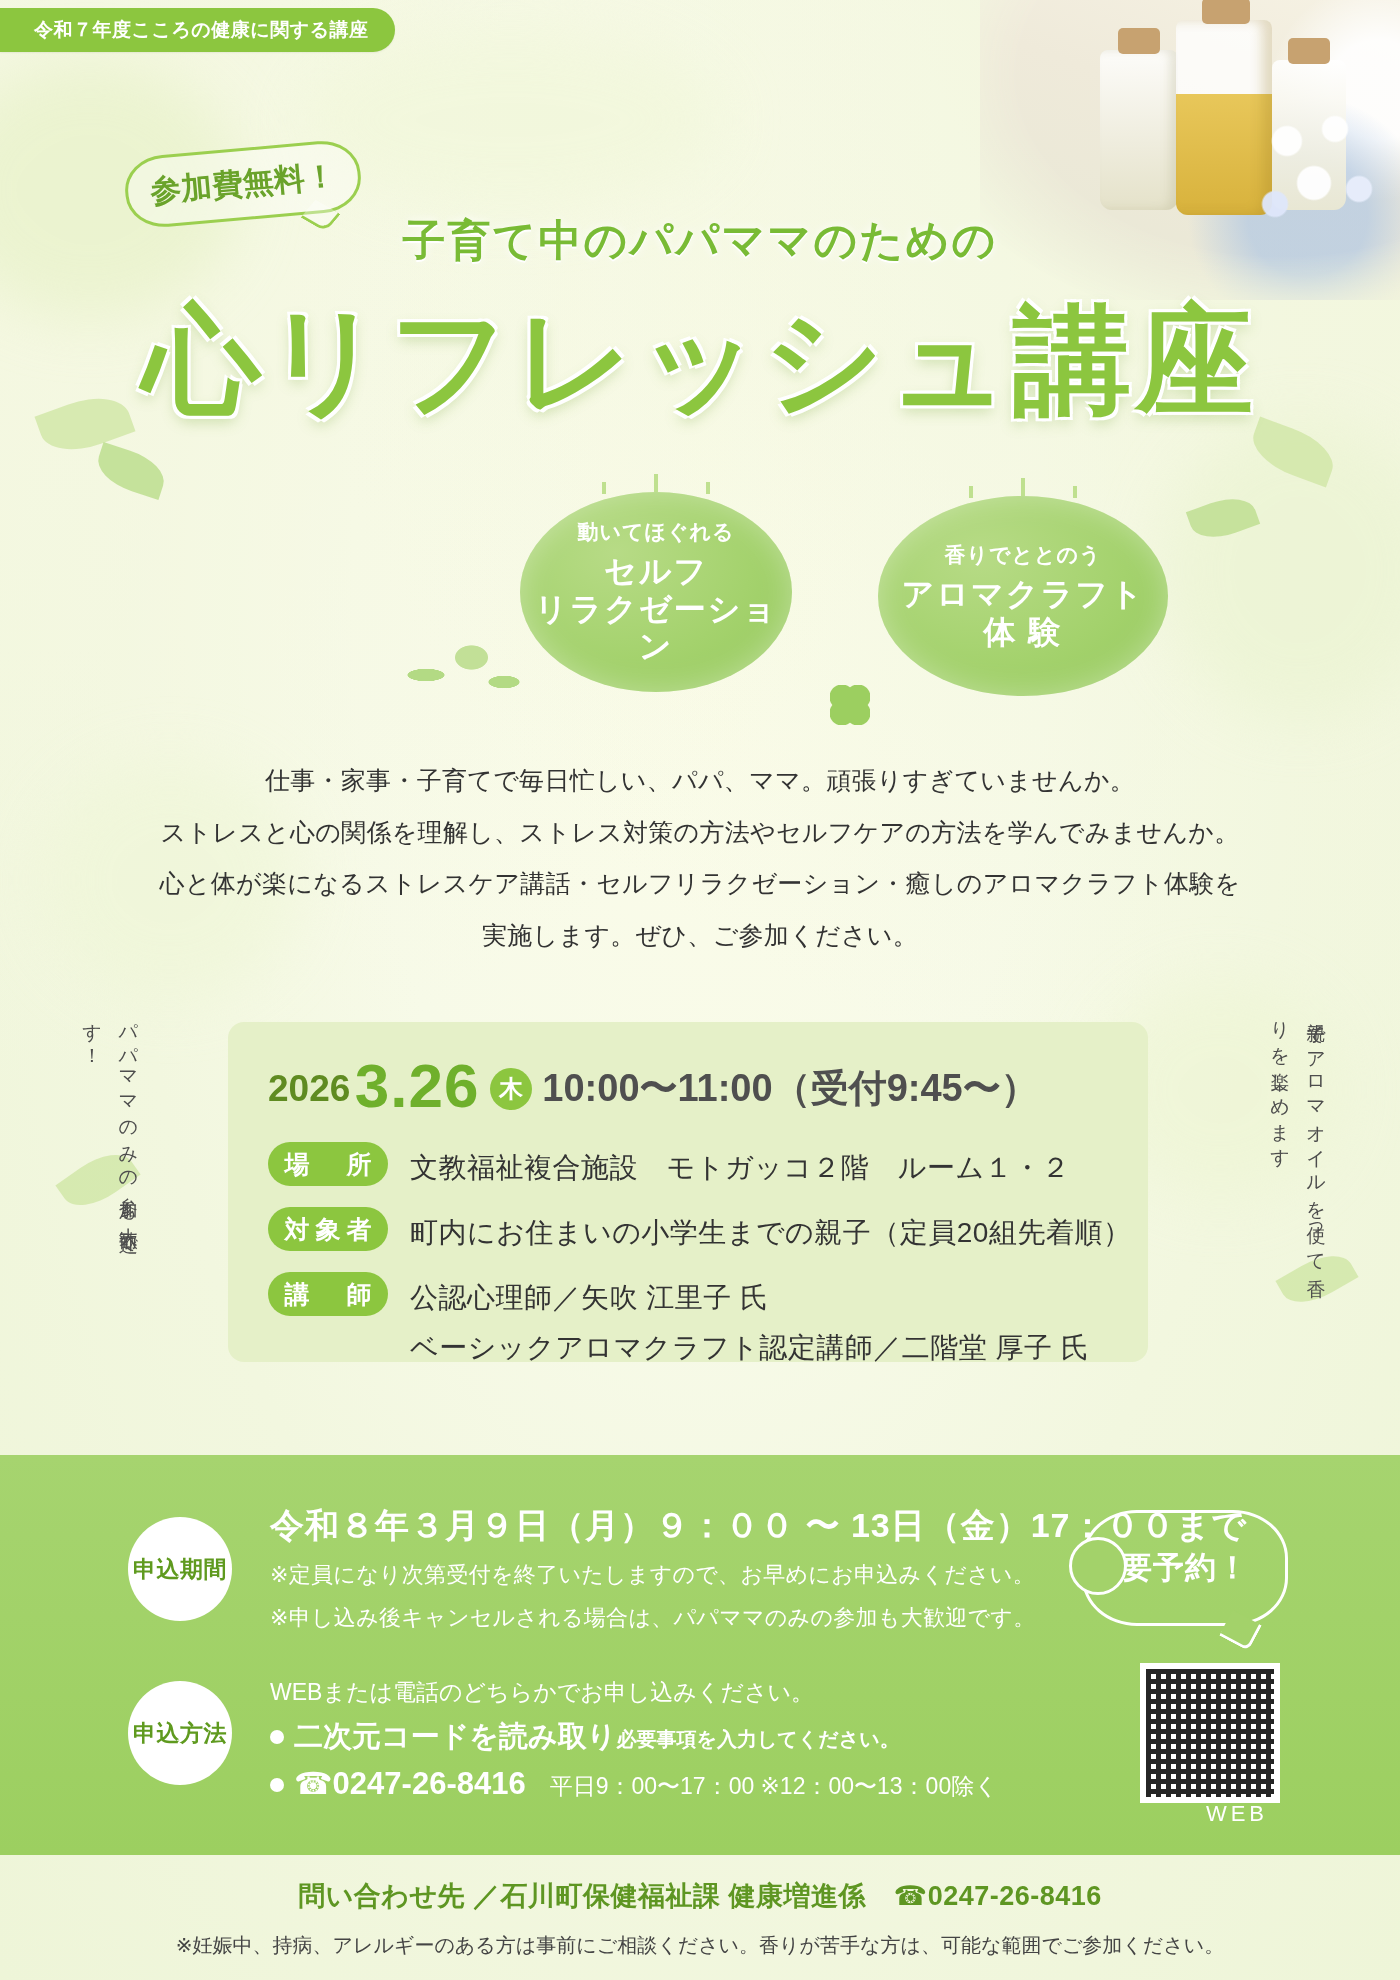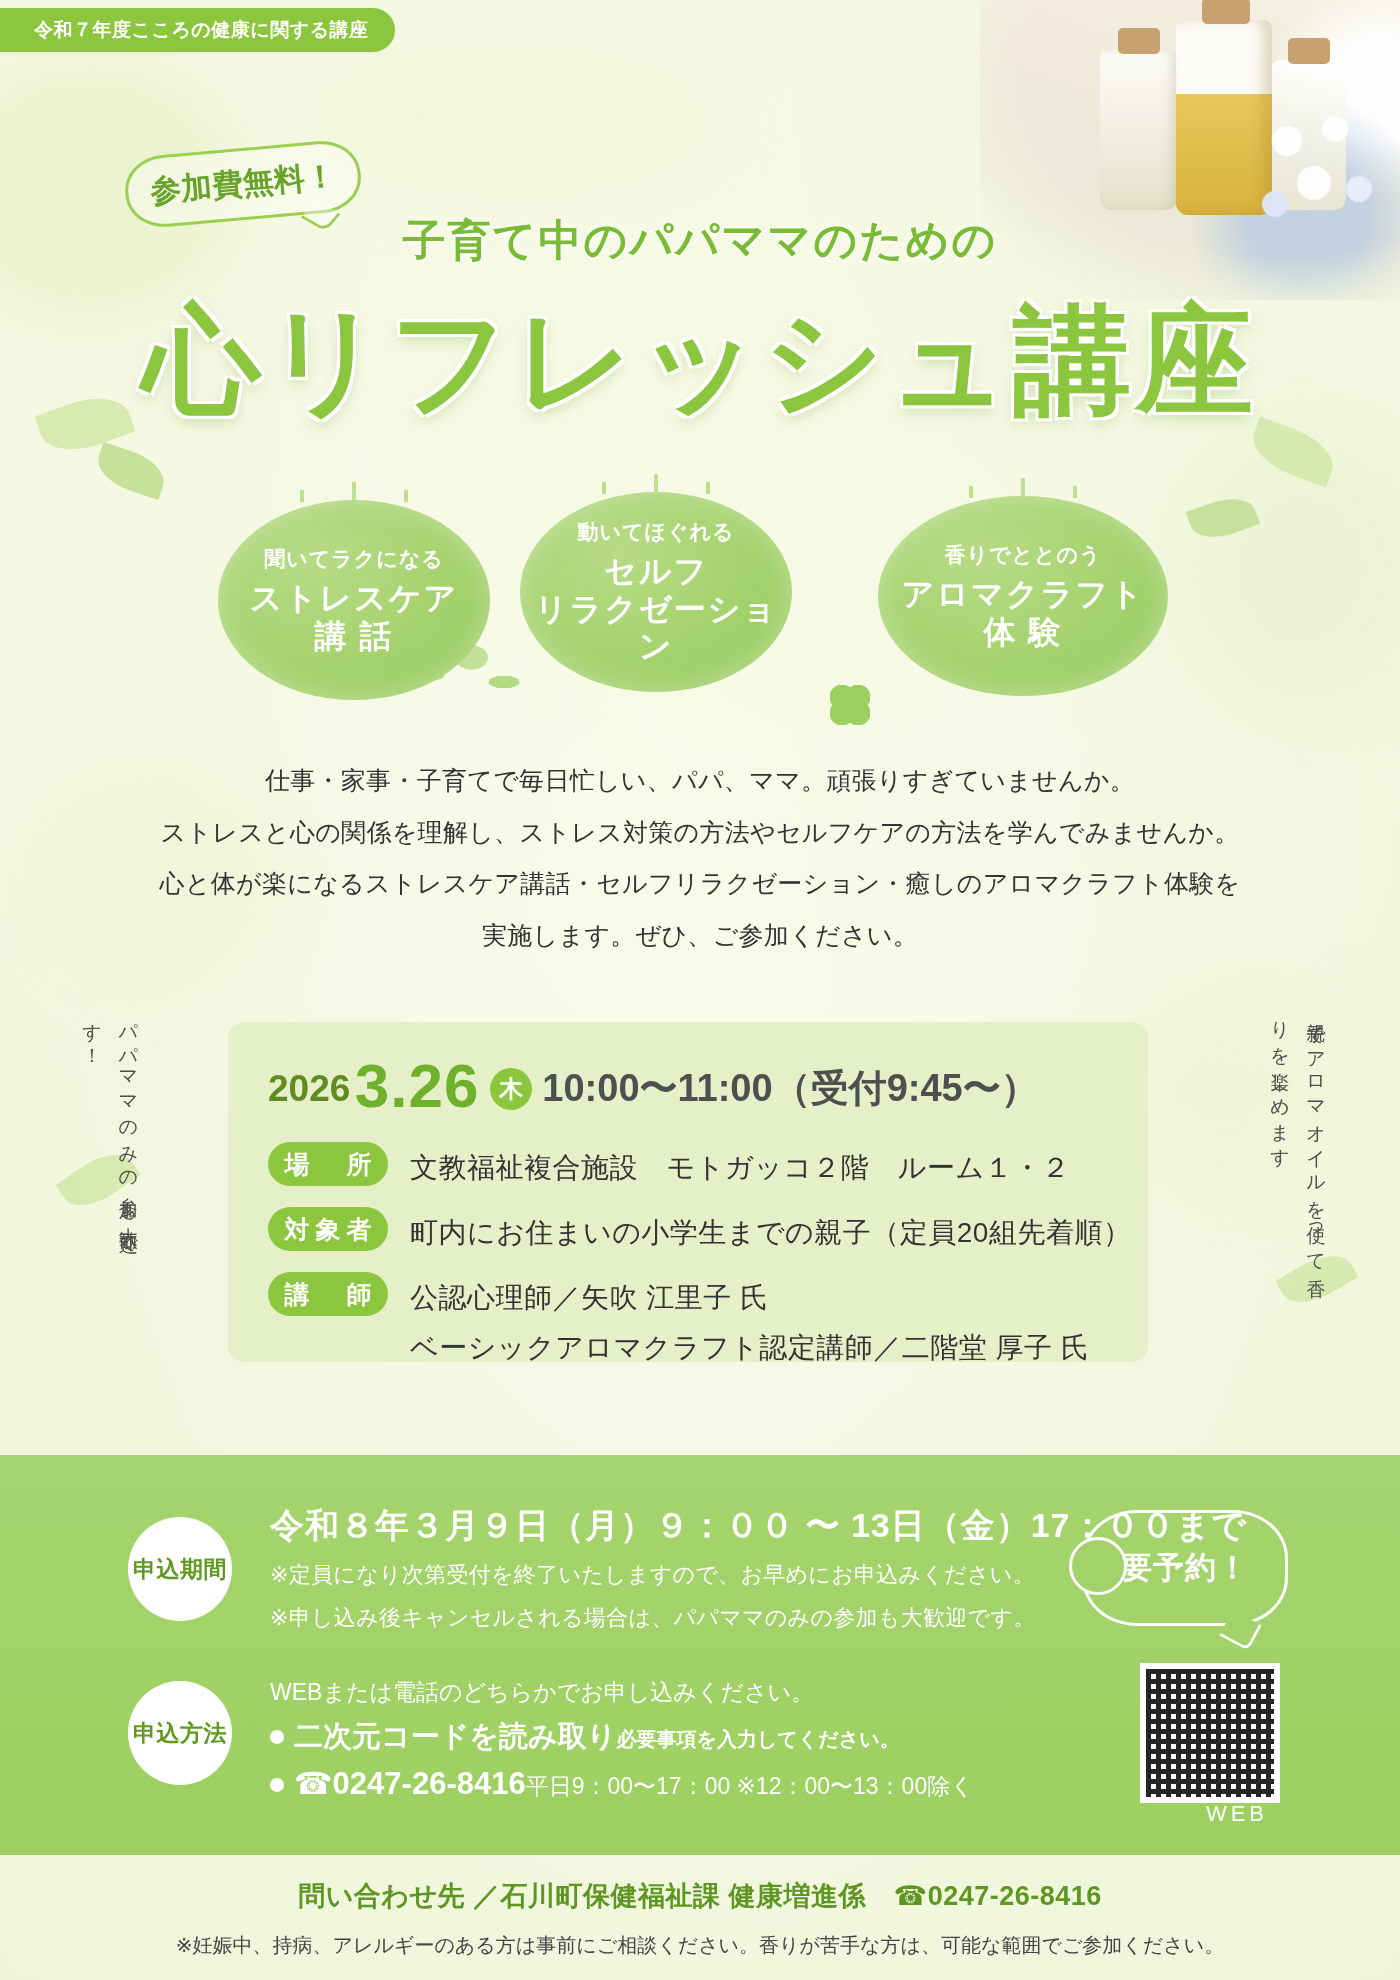--- a/index.html
+++ b/index.html
@@ -162,21 +162,21 @@
   }
   .bc1{left:128px;top:62px;}
   .bc2{left:128px;top:226px;}
   .bigline{position:absolute;left:270px;top:48px;color:#fff;font-size:34px;font-weight:bold;letter-spacing:1px;}
   .note1{position:absolute;left:270px;top:105px;color:#fff;font-size:22px;letter-spacing:.3px;}
   .note2{position:absolute;left:270px;top:148px;color:#fff;font-size:22px;letter-spacing:.3px;}
   .m1{position:absolute;left:270px;top:222px;color:#fff;font-size:23px;}
   .m2{position:absolute;left:270px;top:262px;color:#fff;font-size:29px;font-weight:bold;}
   .m2 .thin{font-weight:bold;font-size:20px;}
   .m3{position:absolute;left:270px;top:310px;color:#fff;font-size:31px;font-weight:bold;}
-  .m3 .thin{font-weight:normal;font-size:23px;margin-left:0;}
+  .m3 .thin{font-weight:normal;font-size:23px;margin-left:24px;}
   .bullet{display:inline-block;width:14px;height:14px;border-radius:50%;background:#fff;margin-right:10px;vertical-align:2px;}
 
   .cloud{
     position:absolute;right:112px;top:55px;width:200px;height:110px;
     border:3px solid #fff;border-radius:55px/48px;color:#fff;font-size:31px;font-weight:bold;
     display:flex;align-items:center;justify-content:center;letter-spacing:1px;
   }
   .cloud:before{content:"";position:absolute;left:-16px;top:24px;width:52px;height:52px;border:3px solid #fff;border-radius:50%;background:#a3d26a;}
   .cloud:after{content:"";position:absolute;right:28px;bottom:-22px;width:30px;height:26px;border:3px solid #fff;border-top:none;border-left:none;background:#a3d26a;transform:rotate(28deg);border-radius:0 0 8px 0;}
 
@@ -252,28 +252,20 @@
 
   <div class="ribbon">令和７年度こころの健康に関する講座</div>
 
   <div class="free-badge">参加費無料！</div>
 
   <div class="subtitle">子育て中のパパママのための</div>
   <div class="maintitle">心リフレッシュ講座</div>
 
   <div class="circles">
 
-    <div class="circ c1">
-      <div class="ticks"></div>
-      <div class="small">聞いてラクになる</div>
-      <div class="big">
-        <span>ストレスケア</span><br>
-        <span>講 話</span>
-      </div>
-    </div>
 
     <div class="circ c2">
       <div class="ticks"></div>
       <div class="small">動いてほぐれる</div>
       <div class="big">
         <span>セルフ</span><br>
         <span>リラクゼーション</span>
       </div>
     </div>
 

